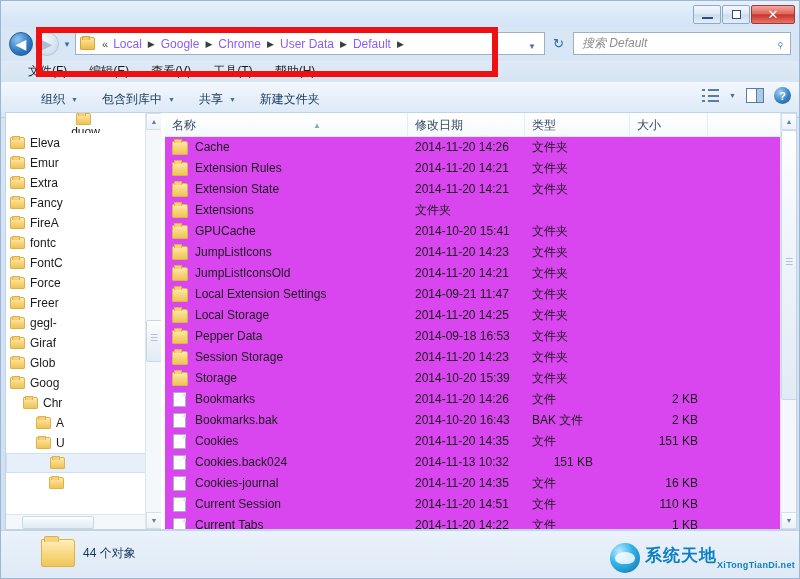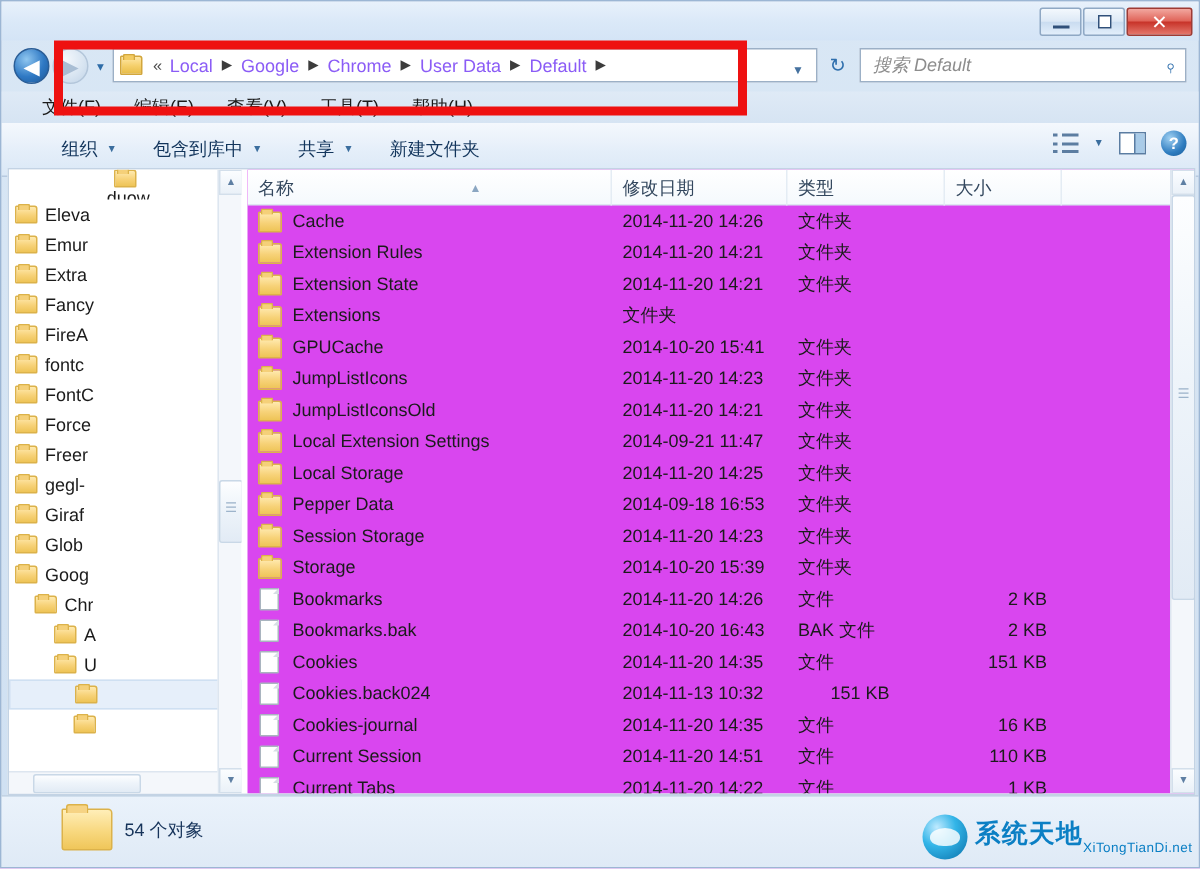--- a/index.html
+++ b/index.html
@@ -365,21 +365,21 @@
     width: 20px; height: 12px;
     background: #ffffff; border-radius: 50% 50% 45% 45%;
     opacity: .82;
   }
   .wmtext { display: flex; flex-direction: row; line-height: 1; }
   .wmcn {
     font-size: 17px; font-weight: bold; color: #0b7fc4;
     letter-spacing: 1px;
   }
   .wmen {
-    font-size: 9px; font-weight: normal; color: #0b7fc4;
+    font-size: 9px; font-weight: bold; color: #0b7fc4;
     letter-spacing: .3px; margin-top: 14px;
   }
 
   
   #redbox {
     position: absolute; left: 35px; top: 26px;
     width: 462px; height: 50px;
     border: 6px solid #ee1111;
     pointer-events: none;
   }
@@ -749,21 +749,21 @@
       <div id="listscroll">
         <div class="sbarrow">▲</div>
         <div id="listthumb"></div>
         <div class="sbarrow" style="position:absolute;bottom:0;left:0;">▼</div>
       </div>
     </div>
   </div>
 
   <div id="statusbar">
     <span class="statusfolder"></span>
-    <span class="statustext">54 个对象</span>
+    <span class="statustext">44 个对象</span>
 
     <div id="watermark">
       <span class="wmglobe"></span>
       <span class="wmtext">
         <span class="wmcn">系统天地</span>
         <span class="wmen">XiTongTianDi.net</span>
       </span>
     </div>
   </div>
 

